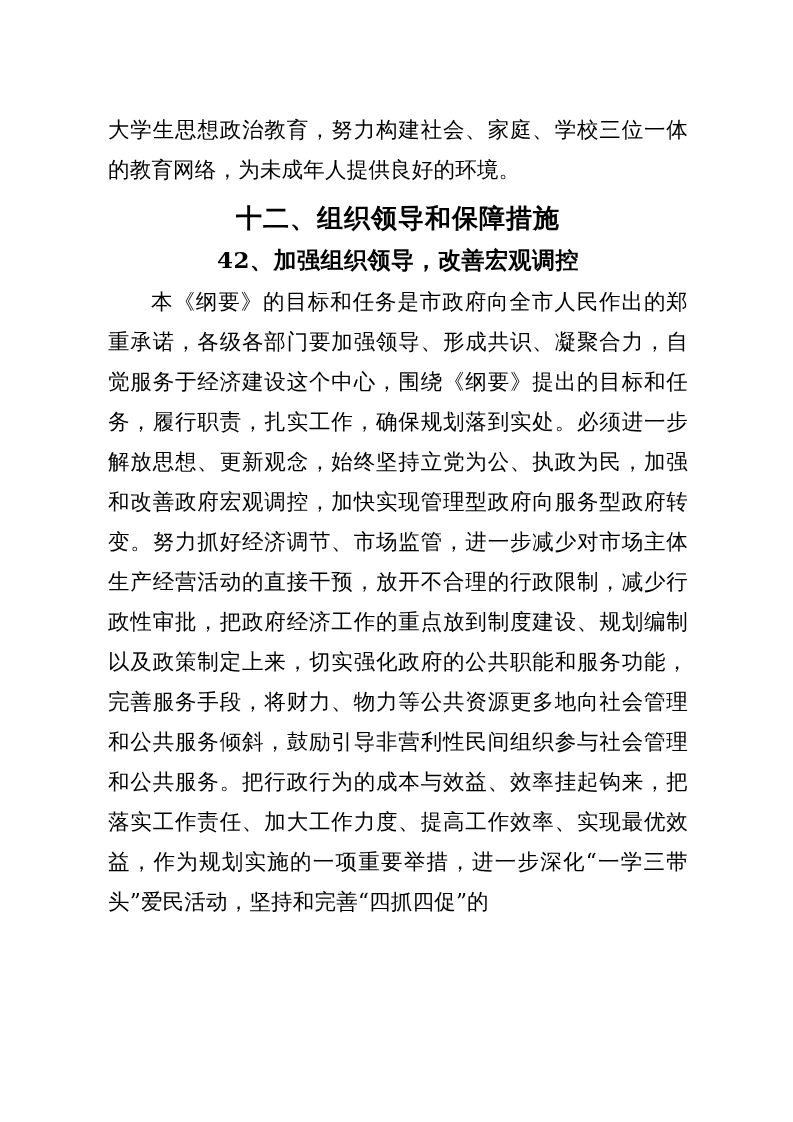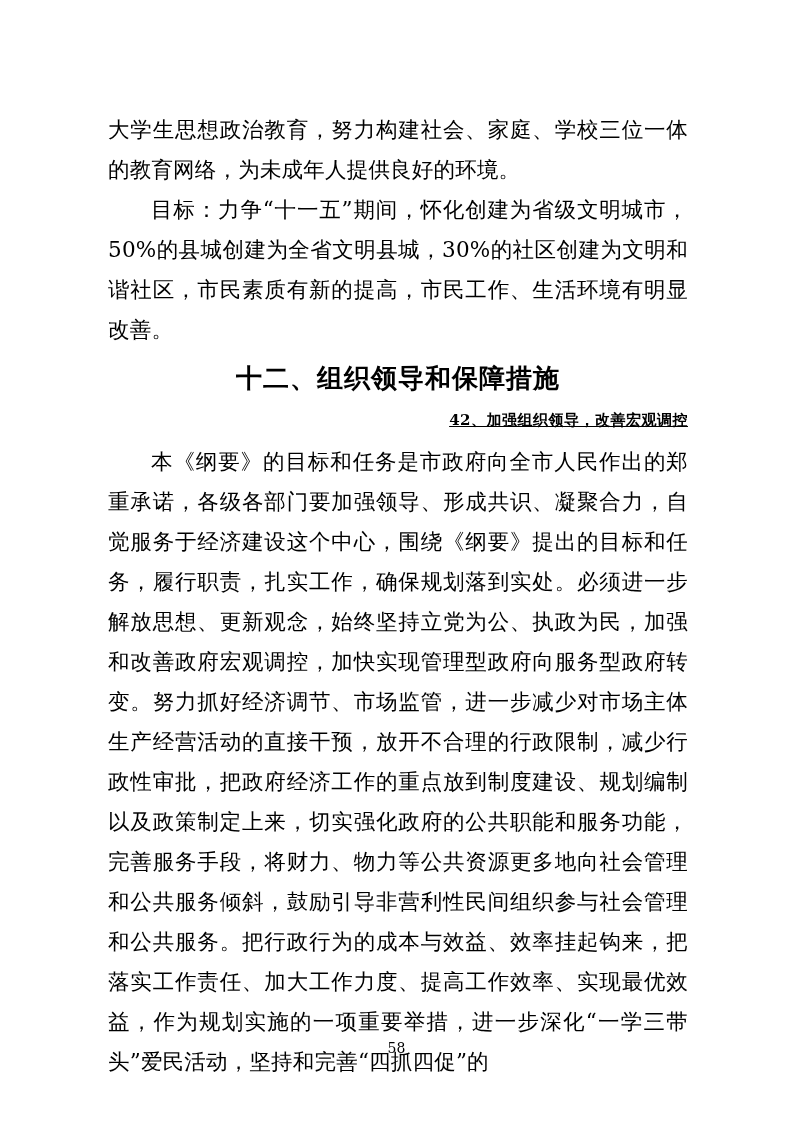--- a/index.html
+++ b/index.html
@@ -42,51 +42,48 @@
   }
   .heading-1 {
     font-size: 26px;
     font-weight: bold;
     text-align: center;
     line-height: 40px;
     margin: 8px 0 2px 0;
     letter-spacing: 1px;
   }
   .heading-2 {
-    font-size: 15px;
+    font-size: 23px;
     font-weight: bold;
-    text-align: right;
+    text-align: center;
     line-height: 40px;
     margin: 0 0 2px 0;
     letter-spacing: 0.5px;
-    text-decoration: underline;
   }
   .page-number {
     position: absolute;
     left: 0;
     top: 1040px;
     width: 793px;
     text-align: center;
     font-size: 14px;
     font-family: "DejaVu Serif", "Liberation Serif", serif;
     color: #000;
   }
 </style>
 </head>
 <body>
 
 <div class="page">
   <div class="content">
 
     <p class="para">大学生思想政治教育，努力构建社会、家庭、学校三位一体的教育网络，为未成年人提供良好的环境。</p>
 
-    <p class="para indent">目标：力争“十一五”期间，怀化创建为省级文明城市，50%的县城创建为全省文明县城，30%的社区创建为文明和谐社区，市民素质有新的提高，市民工作、生活环境有明显改善。</p>
 
     <h2 class="heading-1">十二、组织领导和保障措施</h2>
 
     <h3 class="heading-2">42、加强组织领导，改善宏观调控</h3>
 
     <p class="para indent">本《纲要》的目标和任务是市政府向全市人民作出的郑重承诺，各级各部门要加强领导、形成共识、凝聚合力，自觉服务于经济建设这个中心，围绕《纲要》提出的目标和任务，履行职责，扎实工作，确保规划落到实处。必须进一步解放思想、更新观念，始终坚持立党为公、执政为民，加强和改善政府宏观调控，加快实现管理型政府向服务型政府转变。努力抓好经济调节、市场监管，进一步减少对市场主体生产经营活动的直接干预，放开不合理的行政限制，减少行政性审批，把政府经济工作的重点放到制度建设、规划编制以及政策制定上来，切实强化政府的公共职能和服务功能，完善服务手段，将财力、物力等公共资源更多地向社会管理和公共服务倾斜，鼓励引导非营利性民间组织参与社会管理和公共服务。把行政行为的成本与效益、效率挂起钩来，把落实工作责任、加大工作力度、提高工作效率、实现最优效益，作为规划实施的一项重要举措，进一步深化“一学三带头”爱民活动，坚持和完善“四抓四促”的</p>
 
   </div>
 
-  <div class="page-number">58</div>
 </div>
 
 </body></html>

